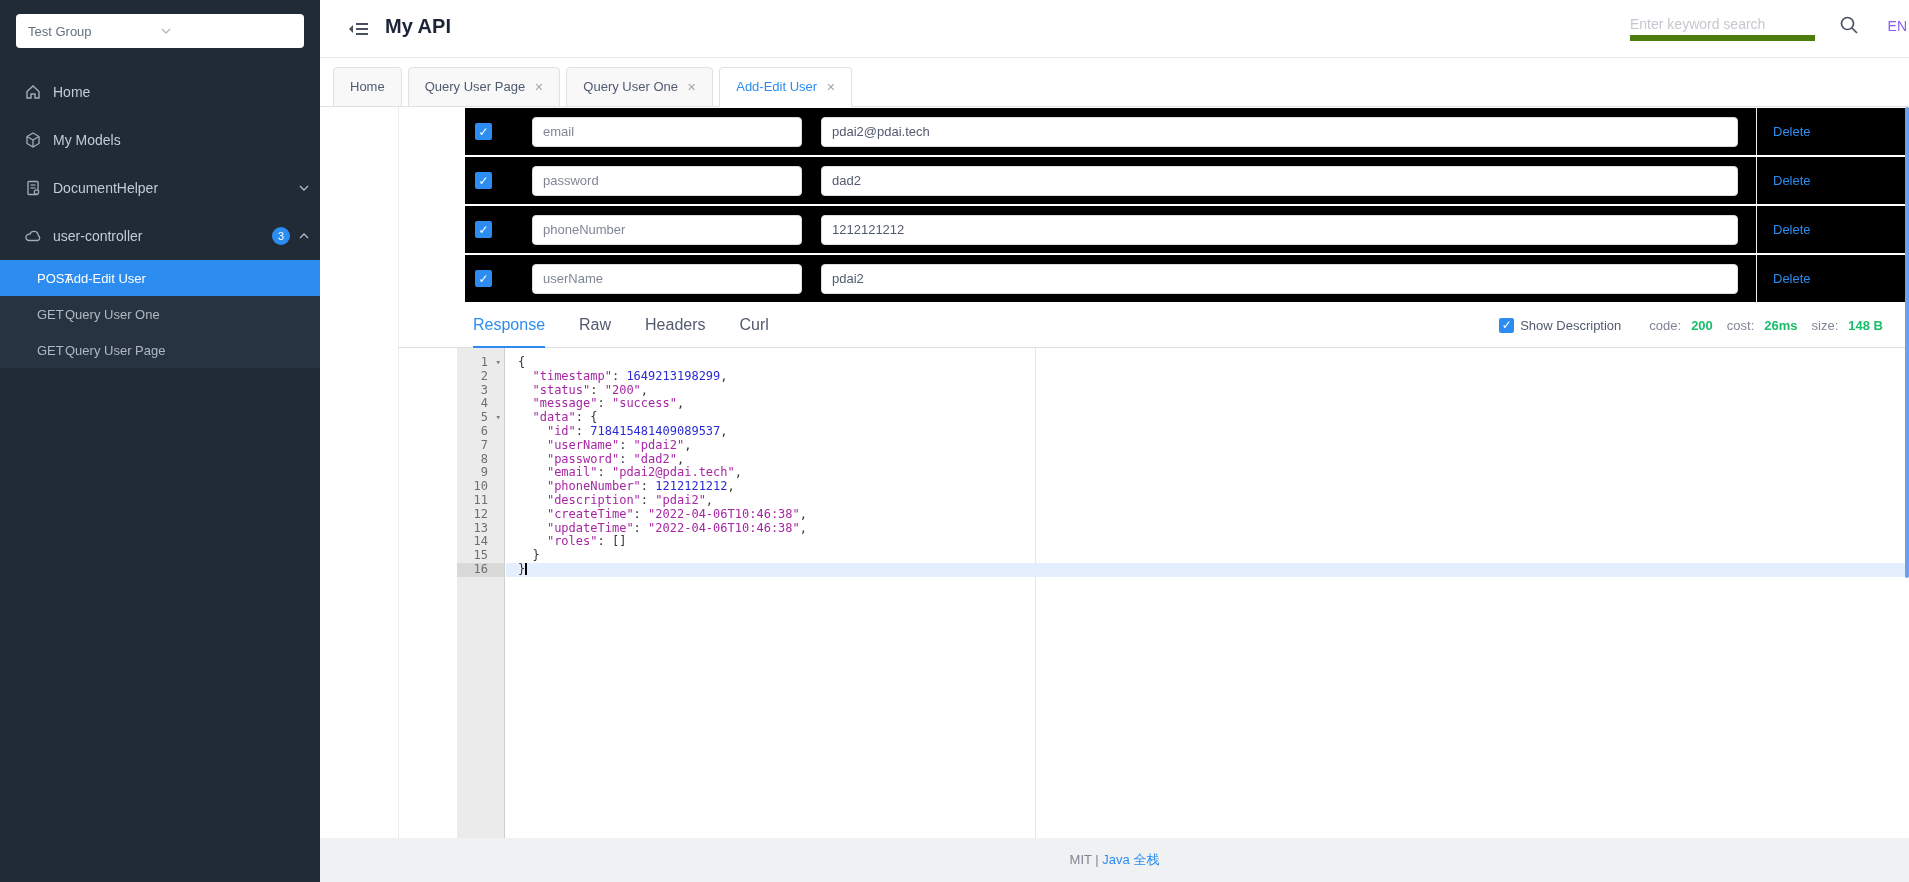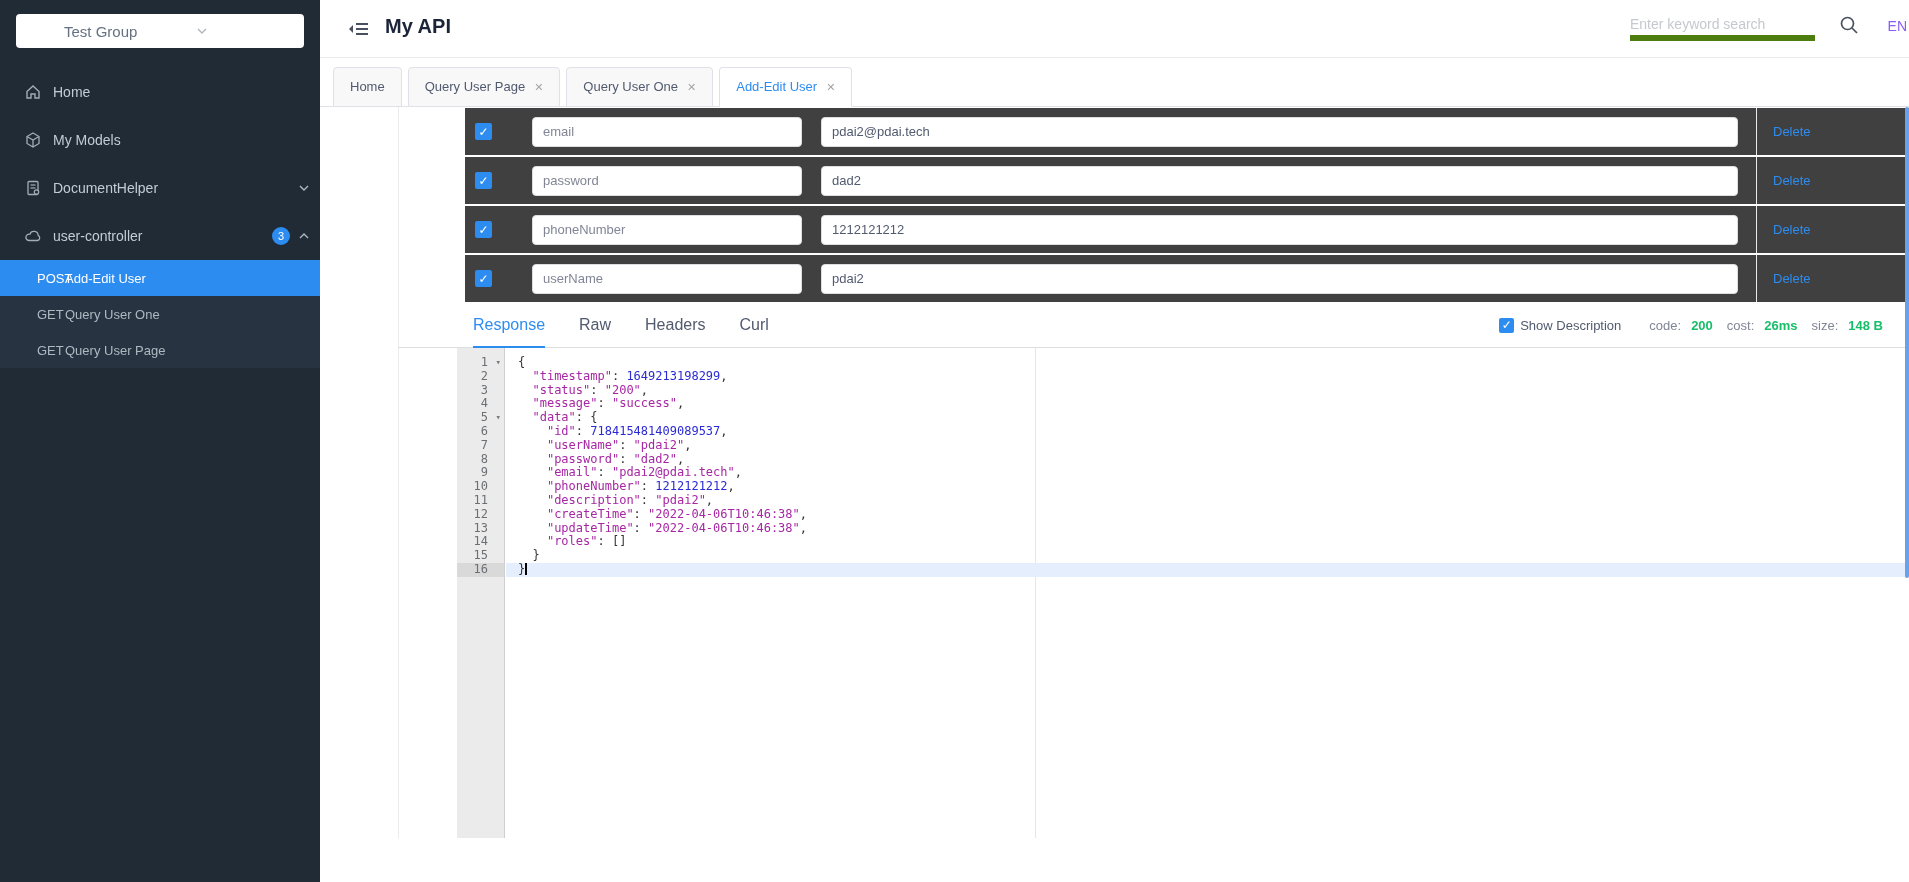--- a/index.html
+++ b/index.html
@@ -4,21 +4,21 @@
 <style>
   * { margin:0; padding:0; box-sizing:border-box; }
   html,body { width:1909px; height:882px; overflow:hidden; background:#fff;
               font-family:"Liberation Sans", sans-serif; }
   .app { position:relative; width:1909px; height:882px; }
 
   
   .sidebar { position:absolute; left:0; top:0; width:320px; height:882px; background:#202b36; z-index:5; }
   .group-select { position:absolute; left:16px; top:14px; width:288px; height:34px; background:#fff;
                   border-radius:4px; display:flex; align-items:center; padding:0 12px; cursor:pointer; }
-  .group-select span { font-size:15px; color:#657180; flex:1;margin-left:36px; }
+  .group-select span { font-size:13px; color:#657180; flex:1; }
   .menu { position:absolute; left:0; top:68px; width:100%; }
   .menu-item { height:48px; display:flex; align-items:center; padding-left:24px; position:relative;
                color:#c3cbd6; font-size:14px; cursor:pointer; }
   .menu-item .mi-icon { width:18px; height:18px; margin-right:11px; display:inline-flex; }
   .menu-item .badge { position:absolute; right:30px; width:18px; height:18px; border-radius:50%;
                       background:var(--primary); color:#fff; font-size:11px; display:flex;
                       align-items:center; justify-content:center; }
   .menu-item .mi-chev { position:absolute; right:10px; display:inline-flex; }
   .endpoints { }
   .ep-row { height:36px; display:flex; align-items:center; font-size:13px; color:#aeb9c2;
@@ -46,21 +46,21 @@
          margin-right:6px; margin-bottom:-1px; padding:0 16px; font-size:13px; color:#515a6e;
          display:flex; align-items:center; cursor:pointer; }
   .tab.active { background:#fff; color:var(--primary); border-bottom-color:#fff; }
   .tab-x { margin-left:9px; font-size:11px; color:#a5a5a5; cursor:pointer; }
 
   
   .content { position:absolute; left:320px; top:107px; right:0; height:731px; background:#fff; }
   .panel-line { position:absolute; left:78px; top:0; bottom:0; width:1px; background:#ececec; }
 
   .params { position:absolute; left:145px; right:0; top:1px; }
-  .param-row { height:47px; margin-bottom:2px; background:#404040; display:flex; align-items:center;
+  .param-row { height:47px; margin-bottom:2px; background:#000000; display:flex; align-items:center;
                padding-left:10px; }
   .cb { width:17px; height:17px; border-radius:2px; background:var(--primary); display:inline-flex;
         align-items:center; justify-content:center; cursor:pointer; flex:none; }
   .cb::after { content:"✓"; color:#fff; font-size:12px; line-height:1; }
   .p-name { margin-left:40px; width:270px; height:30px; border:1px solid #dcdee2; border-radius:4px;
             padding:0 10px; font-size:13px; color:#808695; background:#fff; outline:none;
             font-family:"Liberation Sans",sans-serif; }
   .p-value { margin-left:19px; width:917px; height:30px; border:1px solid #dcdee2; border-radius:4px;
              padding:0 10px; font-size:13px; color:#515a6e; background:#fff; outline:none;
              font-family:"Liberation Sans",sans-serif; }
@@ -311,15 +311,20 @@
           <div class="code-line">    <span class="tk-s">"description"</span>: <span class="tk-s">"pdai2"</span>,</div>
           <div class="code-line">    <span class="tk-s">"createTime"</span>: <span class="tk-s">"2022-04-06T10:46:38"</span>,</div>
           <div class="code-line">    <span class="tk-s">"updateTime"</span>: <span class="tk-s">"2022-04-06T10:46:38"</span>,</div>
           <div class="code-line">    <span class="tk-s">"roles"</span>: []</div>
           <div class="code-line">  }</div>
           <div class="code-line active">}<span class="cursor"></span></div>
         </div>
     </div>
   </main>
 
+  <footer class="footer">
+    <span>MIT</span>
+    <span>|</span>
+    <a class="footer-link">Java 全栈</a>
+  </footer>
 
   <div class="scroll-thumb"></div>
 </div>
 
 </body></html>

